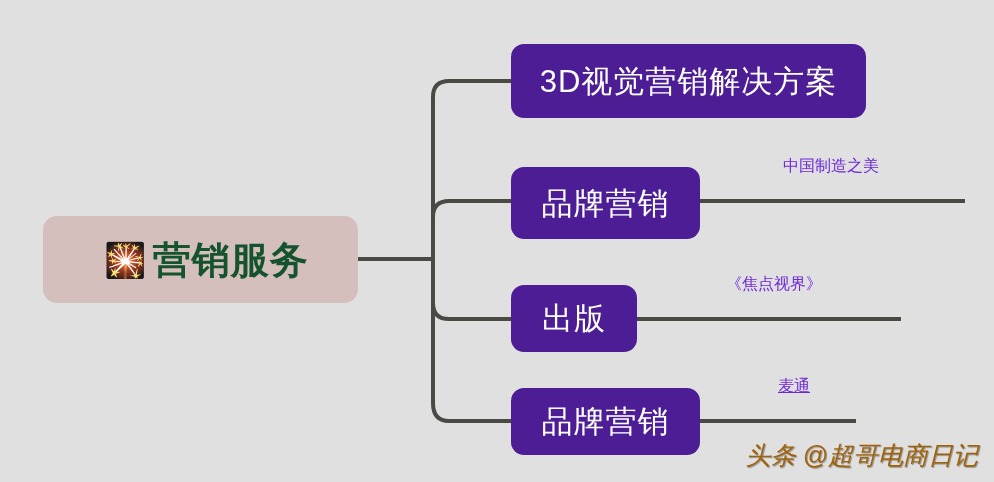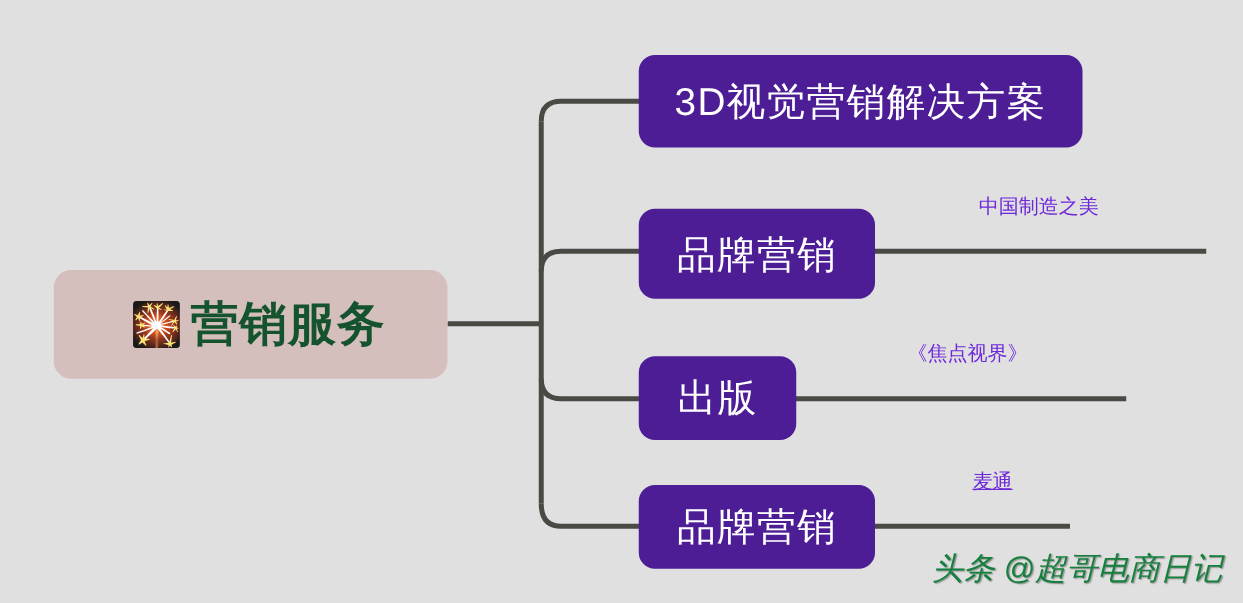--- a/index.html
+++ b/index.html
@@ -98,21 +98,21 @@
   }
   .leaf-1 { left: 783px; top: 158px; }
   .leaf-2 { left: 726px; top: 276px; }
   .leaf-3 { left: 778px; top: 378px; text-decoration: underline; }
 
   
   .watermark {
     position: absolute;
     right: 16px;
     bottom: 14px;
-    color: #15803d;
+    color: #a16207;
     font-size: 25px;
     line-height: 1;
     white-space: nowrap;
     text-shadow: 1px 1px 1px rgba(100,100,100,0.65);
     font-style: italic;
     margin-left: 42px;
   }
 </style>
 </head>
 <body>

